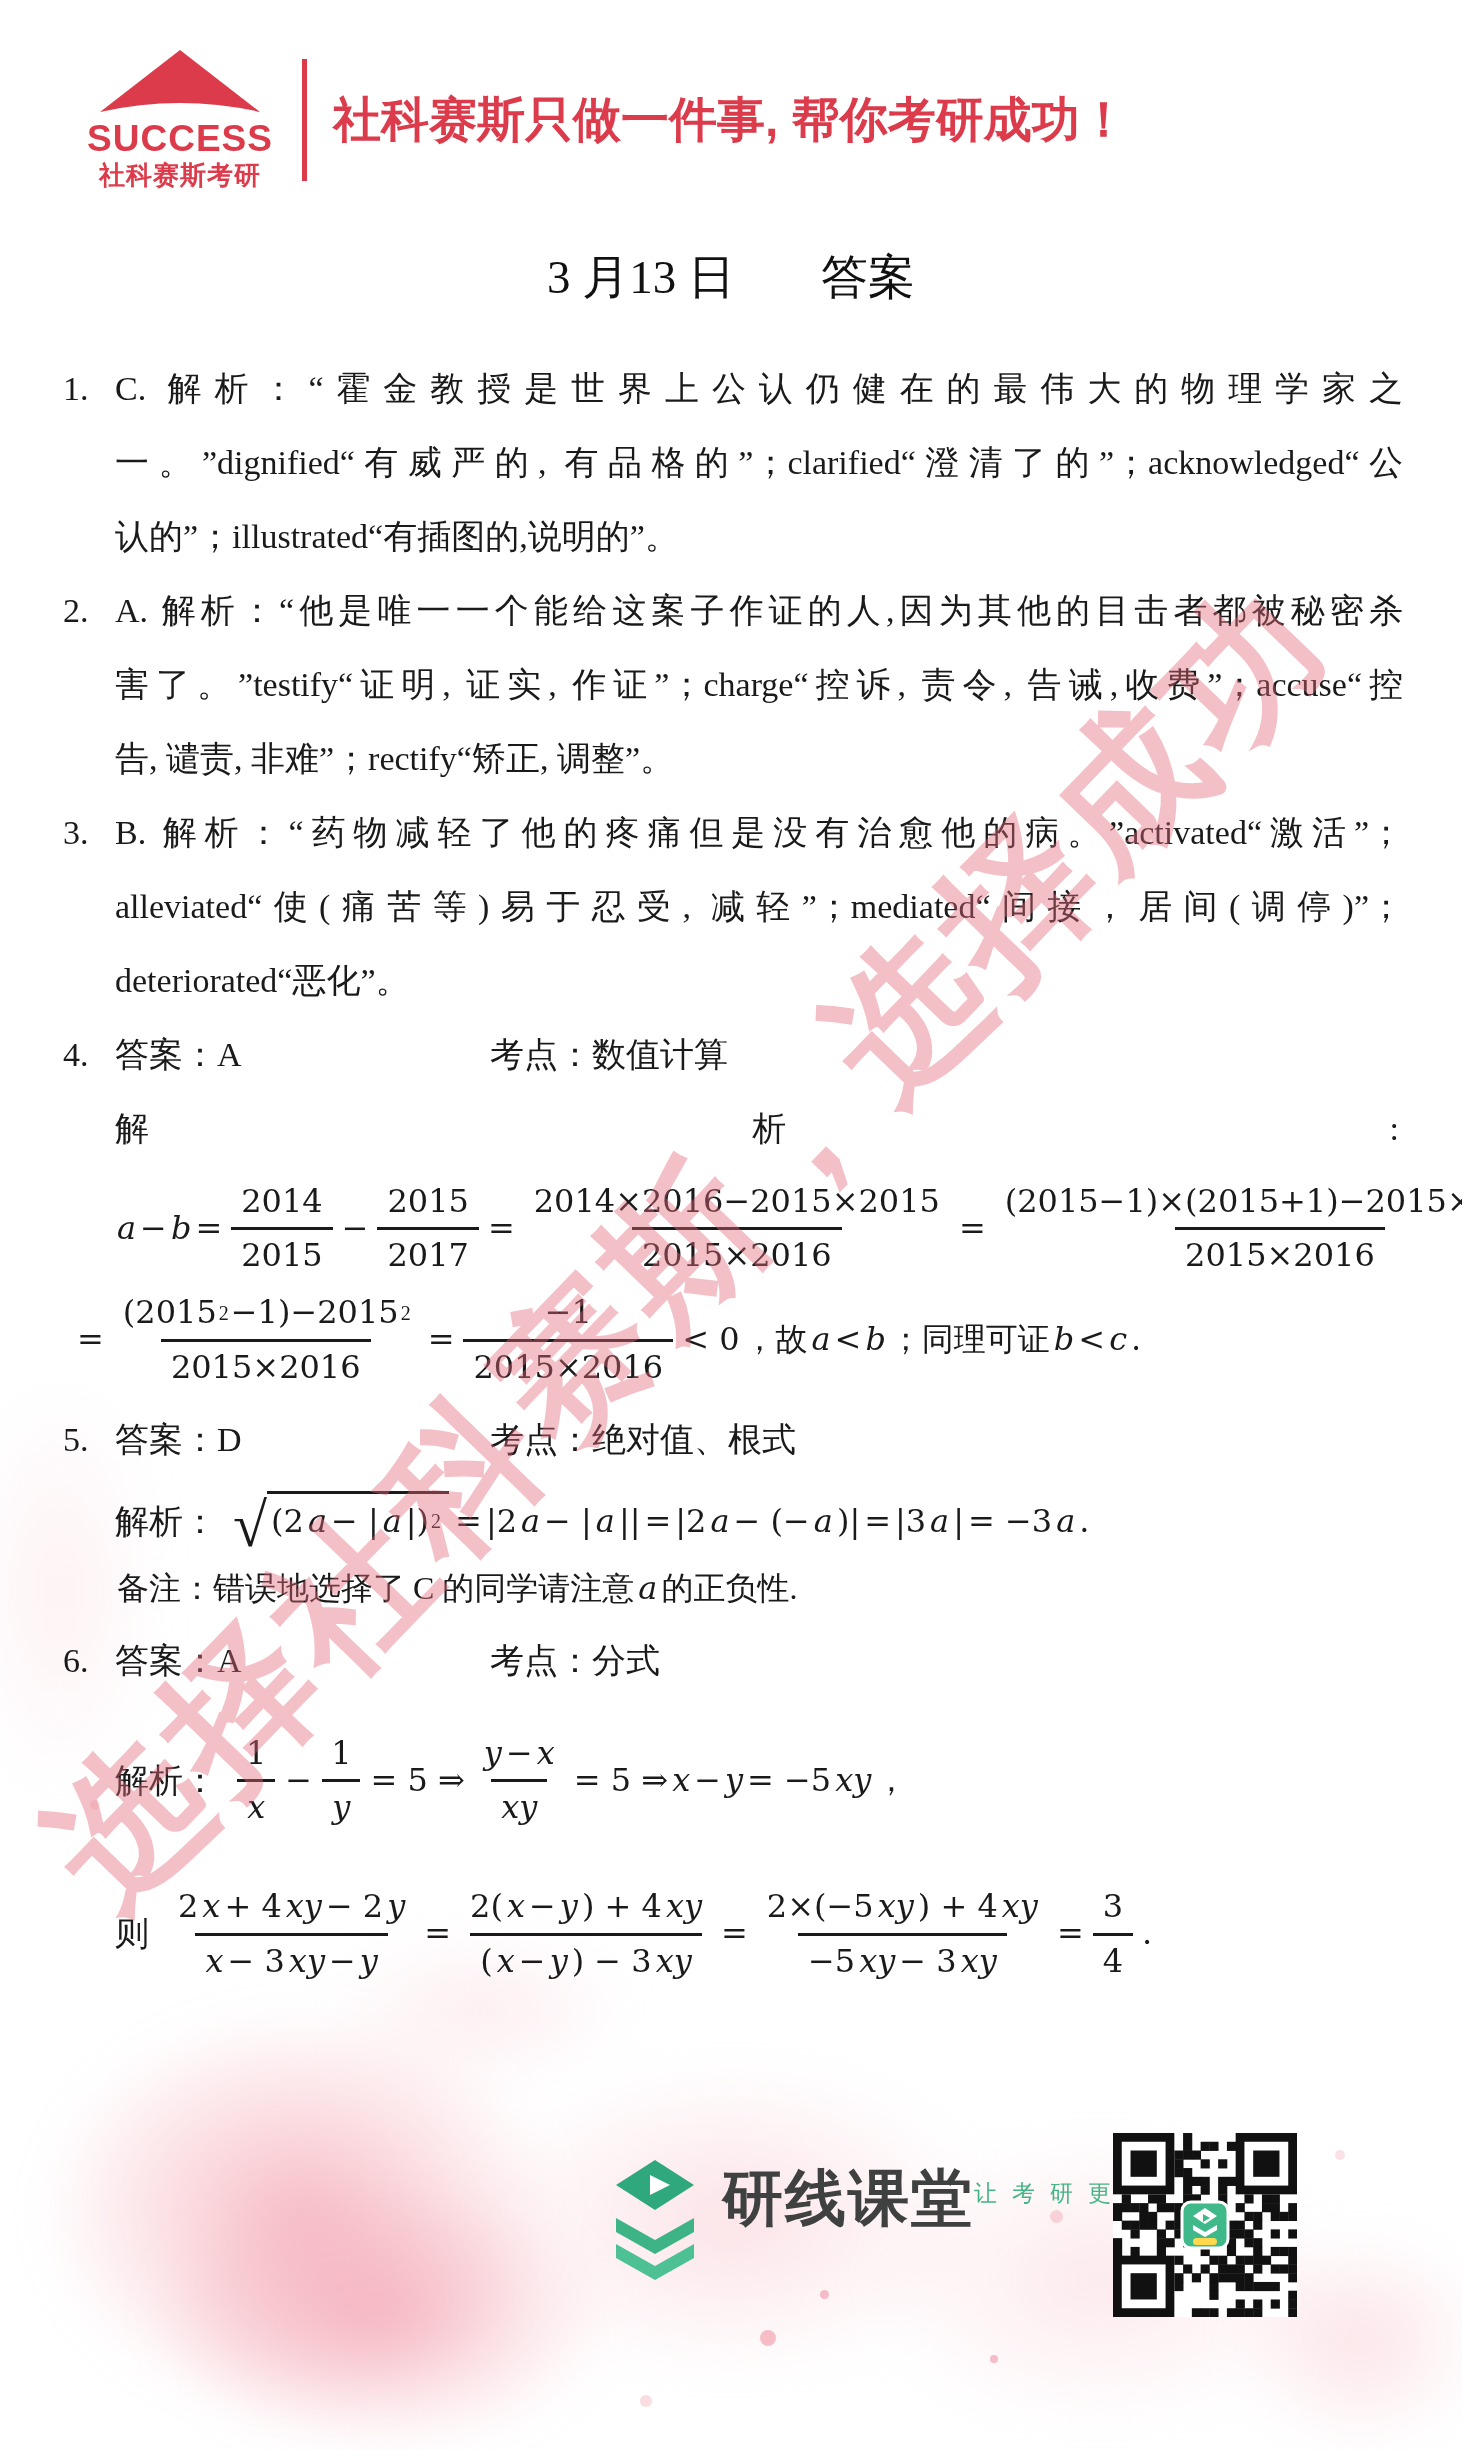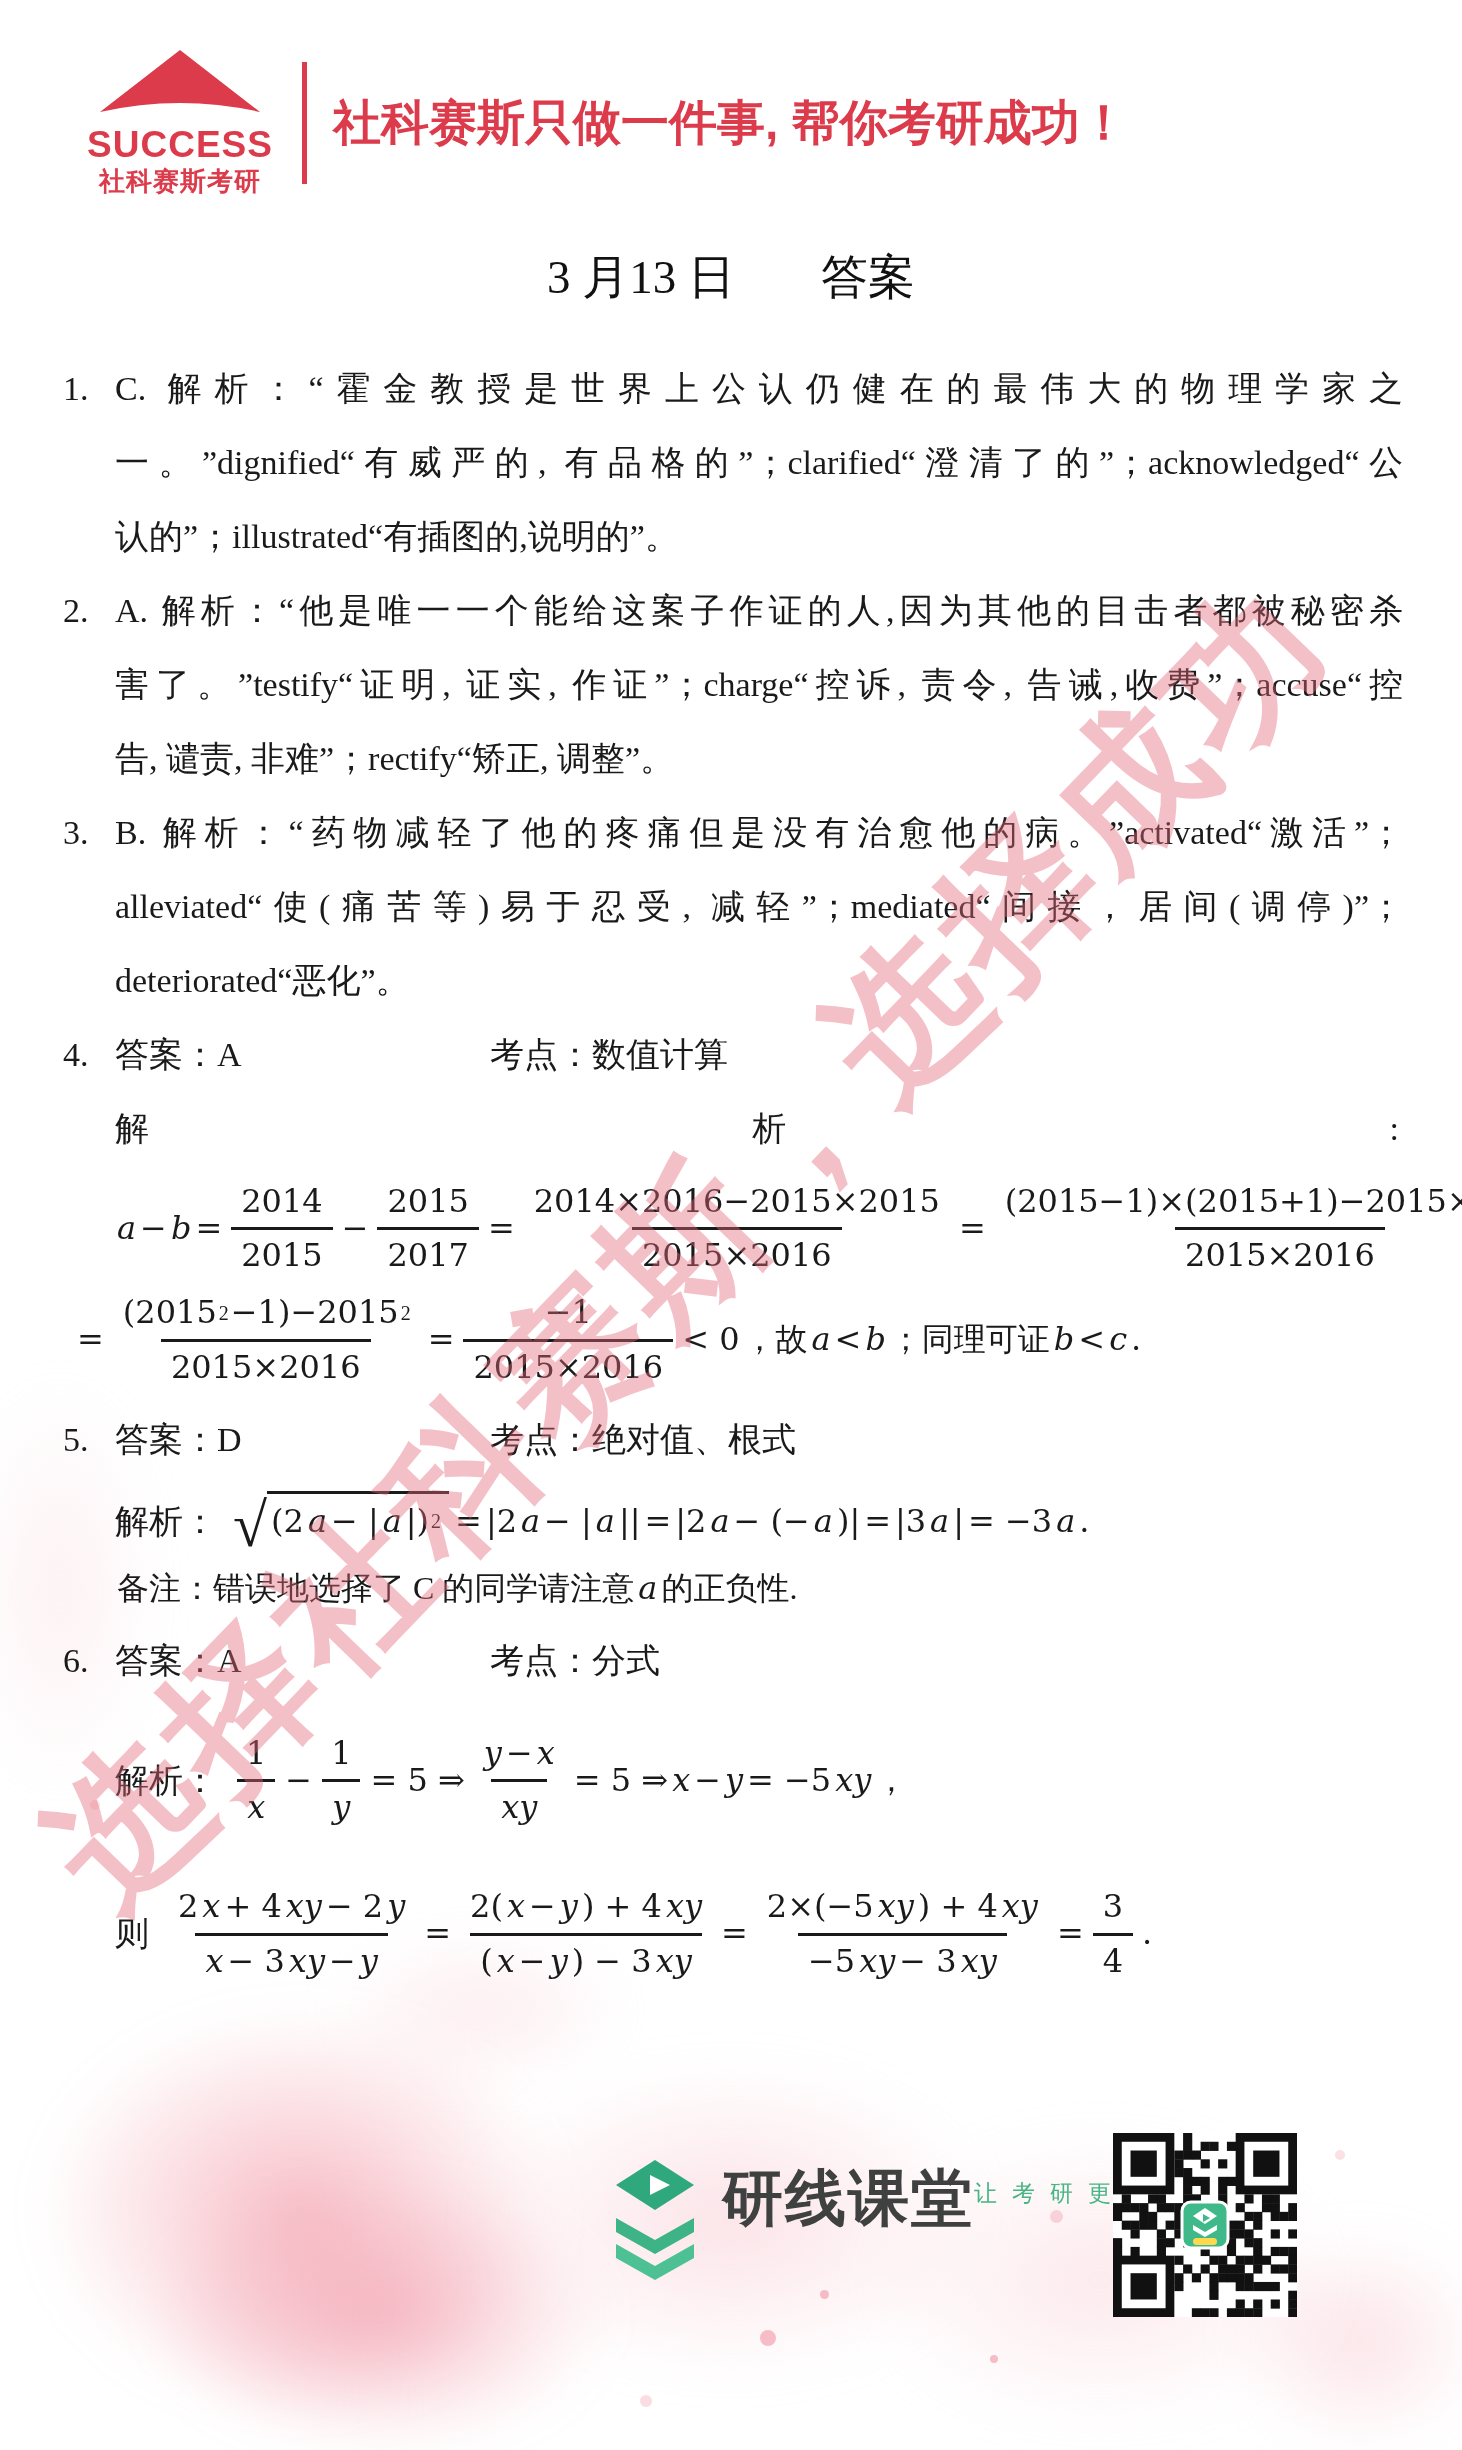--- a/index.html
+++ b/index.html
@@ -9,21 +9,21 @@
   }
   html,body{margin:0;padding:0;background:#888;}
   .page{
     position:relative;width:1462px;height:2450px;background:#ffffff;overflow:hidden;
     margin:0 auto;font-family:"Liberation Serif","DejaVu Serif",serif;color:var(--ink);
   }
   
   .header{position:absolute;left:72px;top:50px;display:flex;align-items:center;}
   .logo{display:flex;flex-direction:column;align-items:center;width:216px;}
   .logo-title{font-family:"Liberation Sans",sans-serif;font-weight:bold;color:var(--red);
-    font-size:37px;letter-spacing:1px;line-height:1.05;margin-top:8px;}
+    font-size:37px;letter-spacing:1px;line-height:1.05;margin-top:2px;}
   .logo-sub{font-family:"Liberation Sans",sans-serif;font-weight:bold;color:var(--red);
     font-size:26px;line-height:1.15;margin-top:2px;letter-spacing:1px;}
   .hdr-divider{width:5px;height:122px;background:var(--red);margin:0 26px 0 14px;}
   .slogan{font-family:"Liberation Sans",sans-serif;font-weight:900;color:var(--red);
     font-size:48px;line-height:1.1;white-space:nowrap;letter-spacing:0px;}
   
   .doc-title{position:absolute;top:246px;left:0;width:100%;text-align:center;font-size:47px;color:#111;}
   .doc-title .t-date{margin-right:86px;}
   
   .content{position:absolute;left:63px;top:352px;width:1340px;font-size:34px;line-height:74px;}

